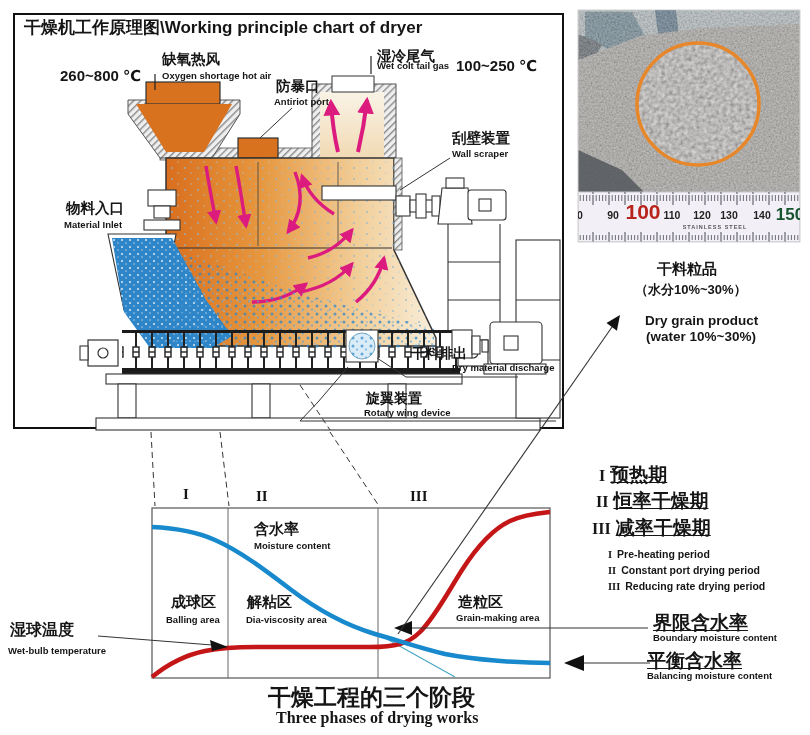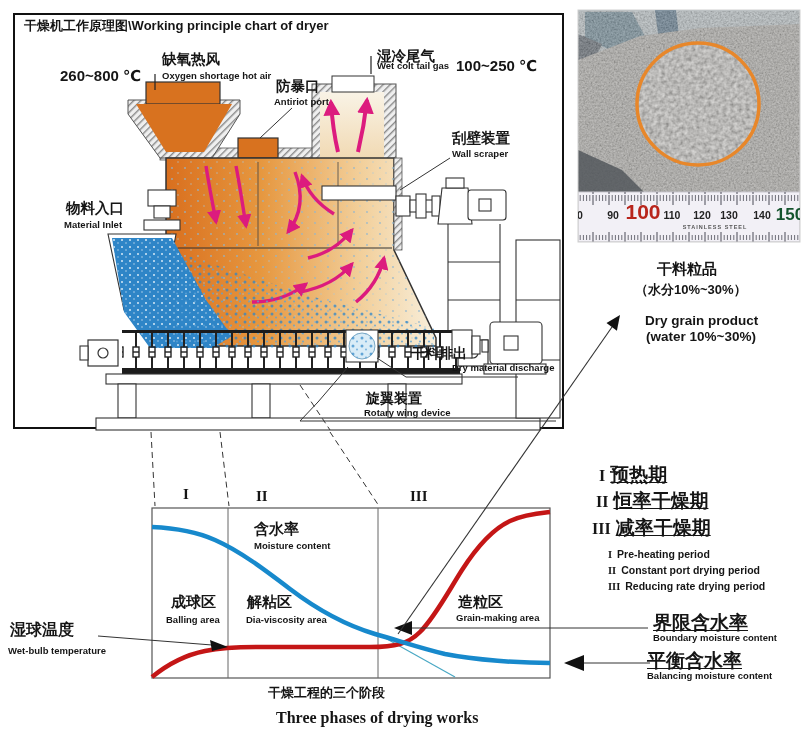--- a/index.html
+++ b/index.html
@@ -10,22 +10,22 @@
   .s9 {font-size:9.5px;}
   .s10{font-size:10.5px;}
   .s12{font-size:16px;font-family:Liberation Serif, serif;}
   .s13{font-size:13px;}
   .s135{font-size:13.5px;}
   .s14{font-size:14px;}
   .s145{font-size:14.5px;}
   .s15{font-size:15px;}
   .s155{font-size:19px;text-decoration:underline;}
   .s16{font-size:16px;}
-  .s17{font-size:13px;}
-  .s19{font-size:13px;}
+  .s17{font-size:17px;}
+  .s19{font-size:23px;}
   .serif{font-family:"Liberation Serif","DejaVu Serif",serif;}
   .legend-row{display:flex;align-items:baseline;gap:5px;}
   .legend-row .num{font-family:"Liberation Serif","DejaVu Serif",serif;}
   #photo{position:absolute;left:578px;top:10px;width:222px;height:232px;overflow:hidden;}
   .ruler-num{position:absolute;font-weight:bold;font-size:10.5px;color:#222;transform:translateX(-50%);}
   .ruler-num.big-red{font-size:21px;color:#b8251c;}
   .ruler-num.big-black{font-size:17px;color:#14532d;}
   .ruler-brand{position:absolute;font-size:5.5px;letter-spacing:1px;color:#555;transform:translateX(-50%);font-weight:bold;}
 </style>
 </head>

